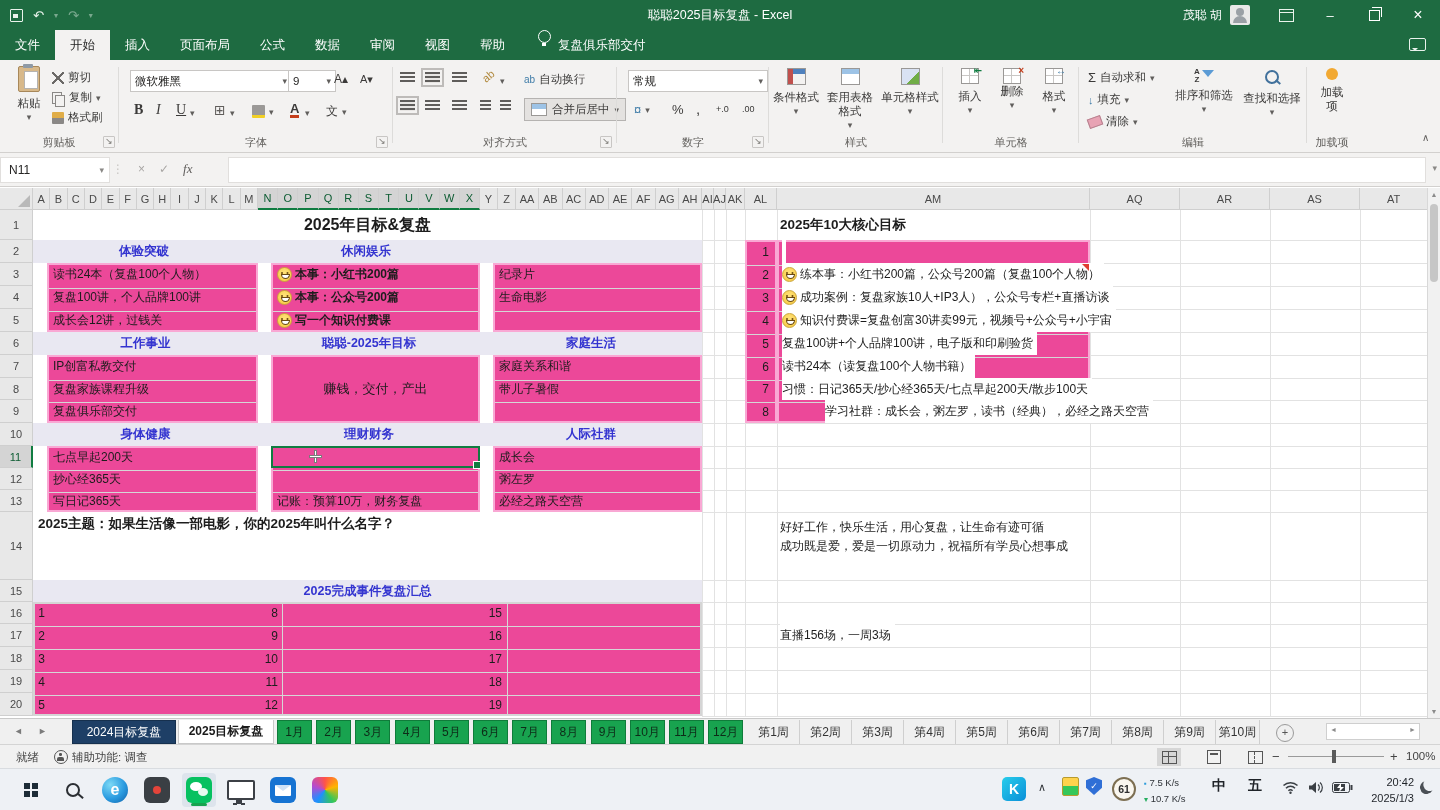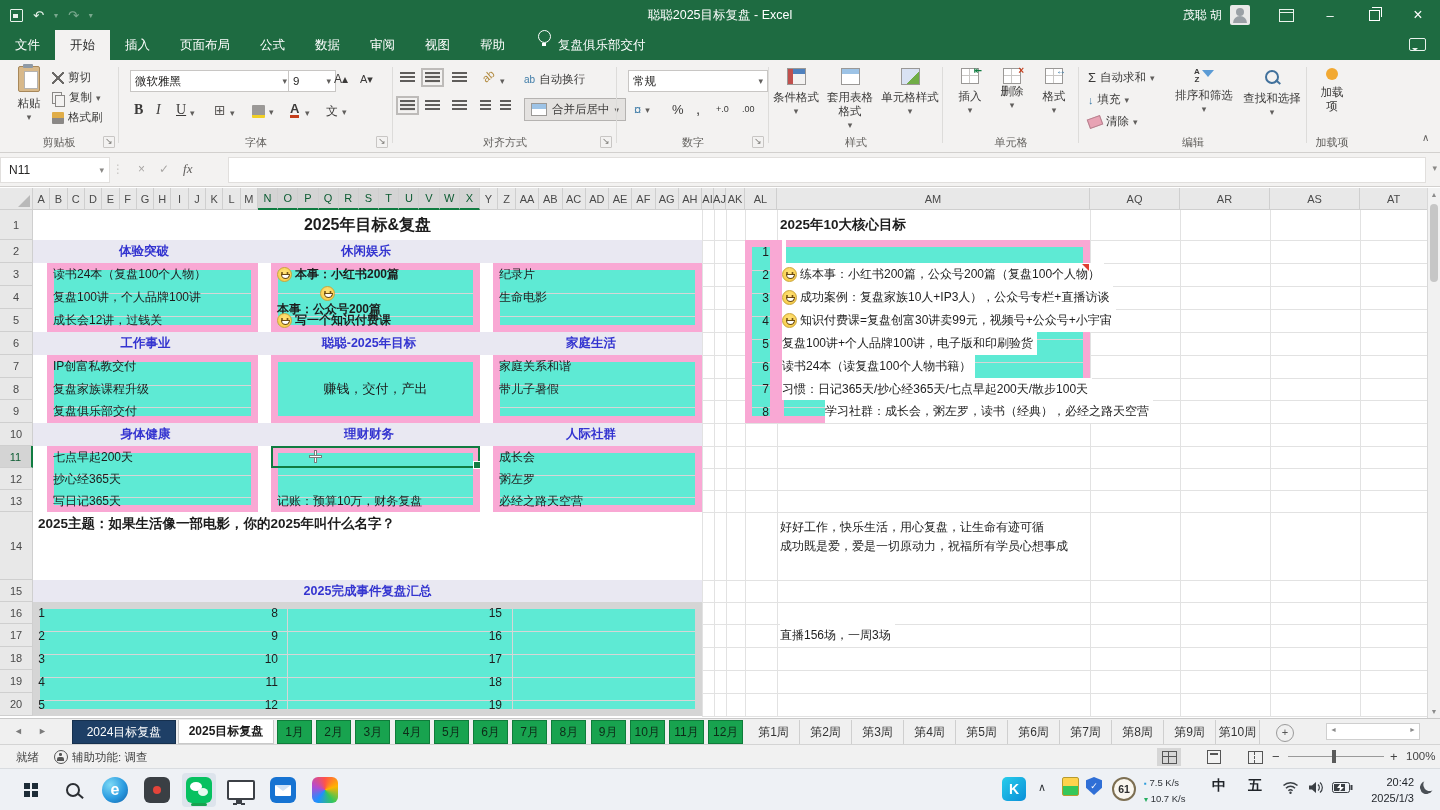--- a/index.html
+++ b/index.html
@@ -83,21 +83,21 @@
   
   .colh{position:absolute;top:188px;height:22px;background:#e8e8e8;border-right:1px solid #cfcfcf;border-bottom:1px solid #cfcfcf;
         font-size:11px;color:#4a4a4a;display:flex;align-items:center;justify-content:center;cursor:pointer;box-sizing:border-box;}
   .colh.sel{background:#d4d4d4;border-bottom:2px solid #107c41;color:#0c5c32;}
   .rowh{position:absolute;left:0;width:33px;background:#e8e8e8;border-right:1px solid #cfcfcf;border-bottom:1px solid #cfcfcf;
         font-size:11px;color:#4a4a4a;display:flex;align-items:center;justify-content:center;cursor:pointer;box-sizing:border-box;}
   .rowh.sel{background:#d4d4d4;border-right:2px solid #107c41;color:#0c5c32;}
   .selall{position:absolute;left:0;top:188px;width:33px;height:22px;background:#e8e8e8;border-right:1px solid #cfcfcf;border-bottom:1px solid #cfcfcf;box-sizing:border-box;cursor:pointer;}
   .selall:after{content:"";position:absolute;right:2px;bottom:2px;border-style:solid;border-width:0 0 12px 12px;border-color:transparent transparent #b9b9b9 transparent;}
   .gl{position:absolute;background:#e2e2e2;}
-  .runbox{position:absolute;background:#5eead4;border:7px solid #f9a8d4;box-sizing:border-box;}
+  .runbox{position:absolute;background:#ec4899;border:2px solid #f9a8d4;box-sizing:border-box;}
   .inline-h{position:absolute;left:0;right:0;height:1px;background:#d6d6d6;}
   .inline-v{position:absolute;top:0;bottom:0;width:1px;background:#d6d6d6;}
   .cellt{position:absolute;font-size:12px;color:#1d1d1d;white-space:nowrap;display:flex;align-items:center;cursor:cell;}
   .hdrrow{position:absolute;background:#e9e8f2;display:flex;box-sizing:border-box;}
   .hdrcell{flex:none;text-align:center;font-weight:bold;color:#3434d0;font-size:12.5px;display:flex;align-items:center;justify-content:center;cursor:cell;}
   .seltcell{position:absolute;border:2px solid #107c41;background:rgba(255,255,255,.01);box-sizing:border-box;}
   .handle{position:absolute;right:-3px;bottom:-3px;width:6px;height:6px;background:#107c41;border:1px solid #fff;cursor:crosshair;}
   .ccur{position:absolute;width:13px;height:13px;}
   .ccur:before{content:"";position:absolute;left:5px;top:0;width:3px;height:13px;background:#fff;border:1px solid #7c7c7c;box-sizing:border-box;}
   .ccur:after{content:"";position:absolute;left:0;top:5px;width:13px;height:3px;background:#fff;border:1px solid #7c7c7c;box-sizing:border-box;}
@@ -529,21 +529,21 @@
         <div class="inline-h" style="top: 23px;"></div>
         <div class="inline-h" style="top: 46px;"></div>
       </div>
       <div class="cellt" style="left: 53px; top: 263px; height: 23px;">读书24本（复盘100个人物）</div>
       <div class="cellt" style="left: 277px; top: 263px; height: 23px; font-weight: bold;">
         <span class="emoji"></span>
         <span>本事：小红书200篇</span>
       </div>
       <div class="cellt" style="left: 499px; top: 263px; height: 23px;">纪录片</div>
       <div class="cellt" style="left: 53px; top: 286px; height: 23px;">复盘100讲，个人品牌100讲</div>
-      <div class="cellt" style="left: 277px; top: 286px; height: 23px; font-weight: bold; flex-direction: column;">
+      <div class="cellt" style="left: 277px; top: 286px; height: 23px; font-weight: bold;">
         <span class="emoji"></span>
         <span>本事：公众号200篇</span>
       </div>
       <div class="cellt" style="left: 499px; top: 286px; height: 23px;">生命电影</div>
       <div class="cellt" style="left: 53px; top: 309px; height: 23px;">成长会12讲，过钱关</div>
       <div class="cellt" style="left: 277px; top: 309px; height: 23px; font-weight: bold;">
         <span class="emoji"></span>
         <span>写一个知识付费课</span>
       </div>
       <div class="cellt" style="left: 499px; top: 309px; height: 23px;"></div>

